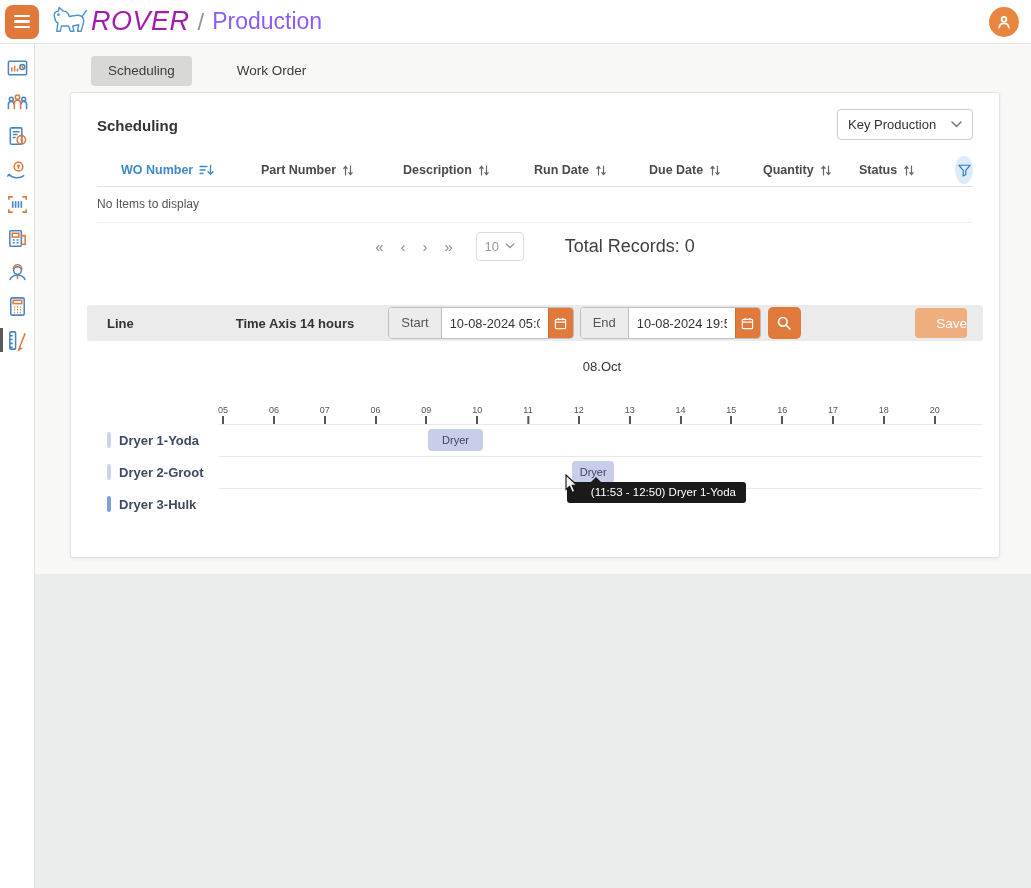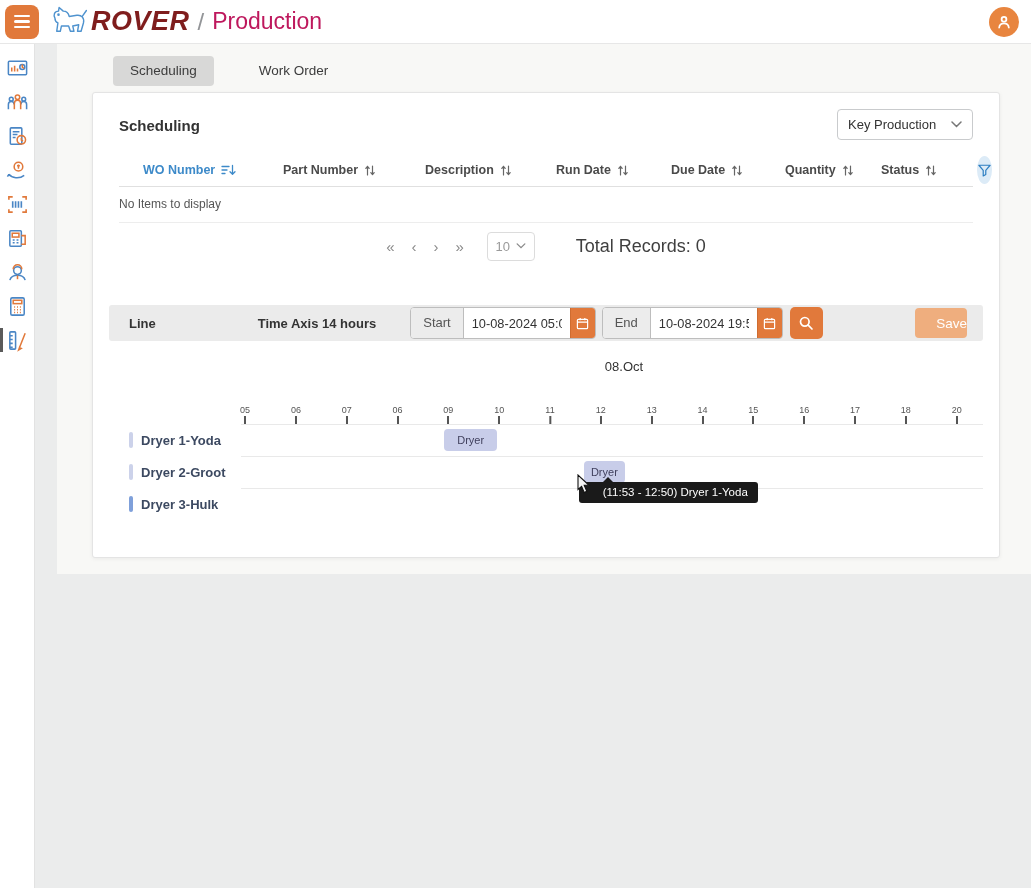--- a/index.html
+++ b/index.html
@@ -5,28 +5,28 @@
   * { margin:0; padding:0; box-sizing:border-box; }
   html,body { width:1031px; height:888px; }
   body { font-family:"Liberation Sans", sans-serif; background:#ebecec; overflow:hidden; }
   .page { position:relative; width:1031px; height:888px; display:flex; flex-direction:column; }
 
   
   .header { height:44px; background:#fff; border-bottom:1px solid #e7e7e7; display:flex; align-items:center; padding-left:5px; flex:0 0 auto; }
   .hamburger { width:34px; height:34px; background:#e1793b; border-radius:8px; display:flex; flex-direction:column; justify-content:center; align-items:center; gap:3px; cursor:pointer; }
   .hamburger span { width:16px; height:2.5px; background:#fff; border-radius:2px; }
   .logo-dog { margin-left:10px; margin-right:4px; }
-  .logo-text { font-size:27px; font-weight:700; font-style:italic; color:#7f1d1d; letter-spacing:.5px; }
+  .logo-text { font-size:27px; font-weight:400; font-style:italic; color:#a21caf; letter-spacing:.5px; }
   .crumb-sep { color:#939598; font-size:24px; margin:0 8px; }
-  .crumb-page { color:#be185d; font-size:23px; }
+  .crumb-page { color:#8b5cf6; font-size:23px; }
   .header-spacer { flex:1; }
   .avatar { width:30px; height:30px; border-radius:50%; background:#e8853f; margin-right:12px; display:flex; align-items:center; justify-content:center; cursor:pointer; }
 
   
-  .shell { display:flex; flex:1; min-height:0;gap:22px; }
+  .shell { display:flex; flex:1; min-height:0; }
   .sidebar { width:35px; background:#fff; border-right:1px solid #e2e2e2; padding-top:12px; display:flex; flex-direction:column; gap:10px; flex:0 0 auto; }
   .side-item { position:relative; height:24px; display:flex; align-items:center; justify-content:center; cursor:pointer; }
   .side-item.active::before { content:''; position:absolute; left:0; top:0; width:3px; height:24px; background:#5a5a5a; }
   .main { flex:1; background:#ebecec; min-width:0; }
   .view { background:#f8f8f6; padding-top:12px; padding-bottom:16px; }
 
   
   .tabs { display:flex; gap:28px; margin-left:56px; height:30px; align-items:center; }
   .tab { font-size:13.5px; color:#3c3c3c; padding:0 17px; line-height:30px; border-radius:4px; cursor:pointer; }
   .tab.active { background:#d8d8d7; }

